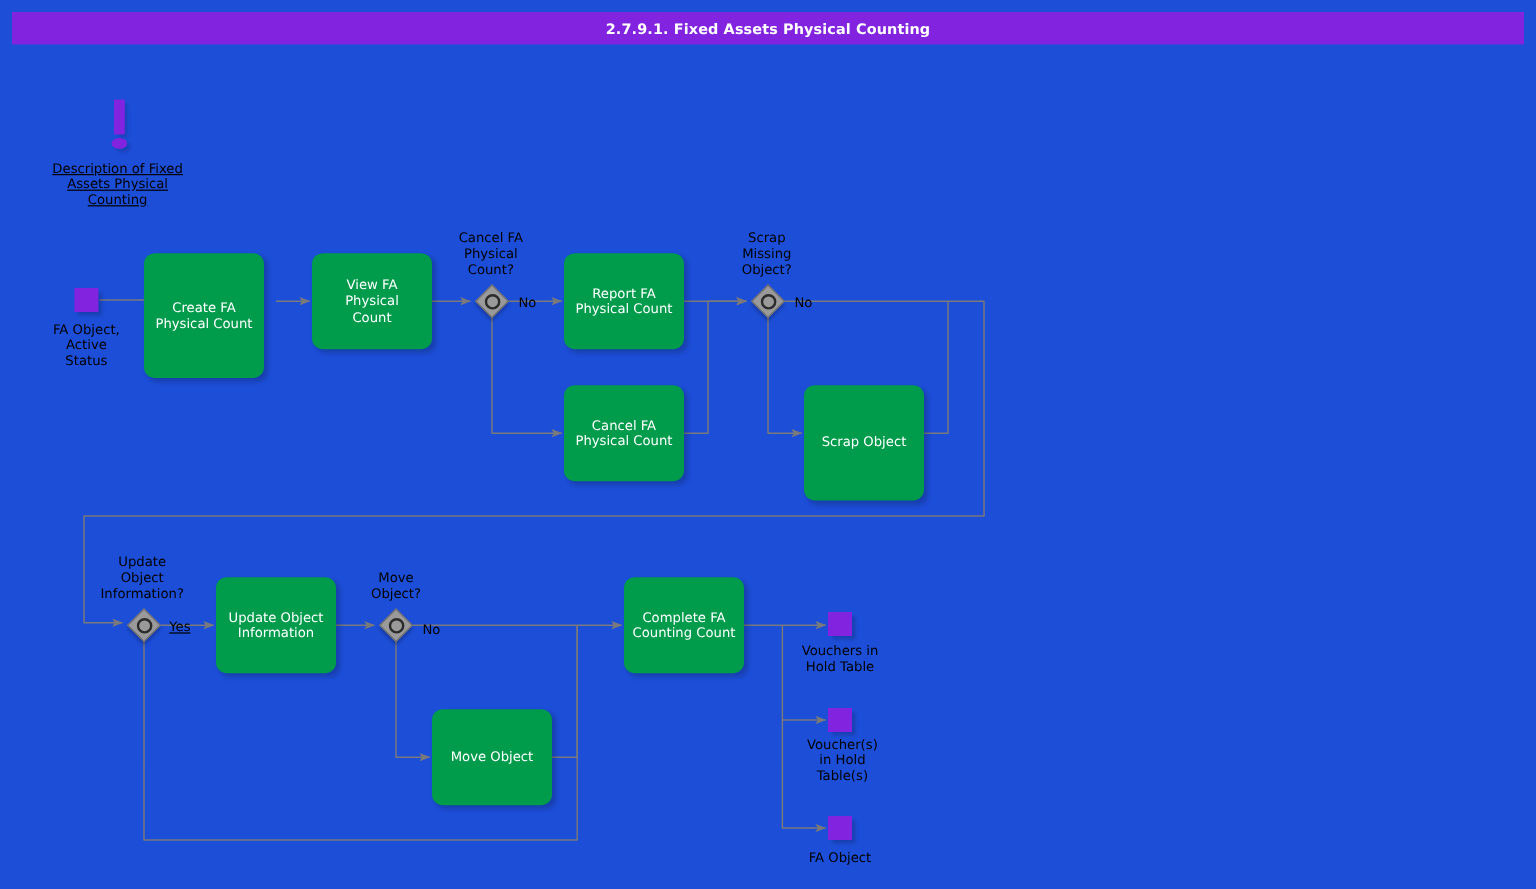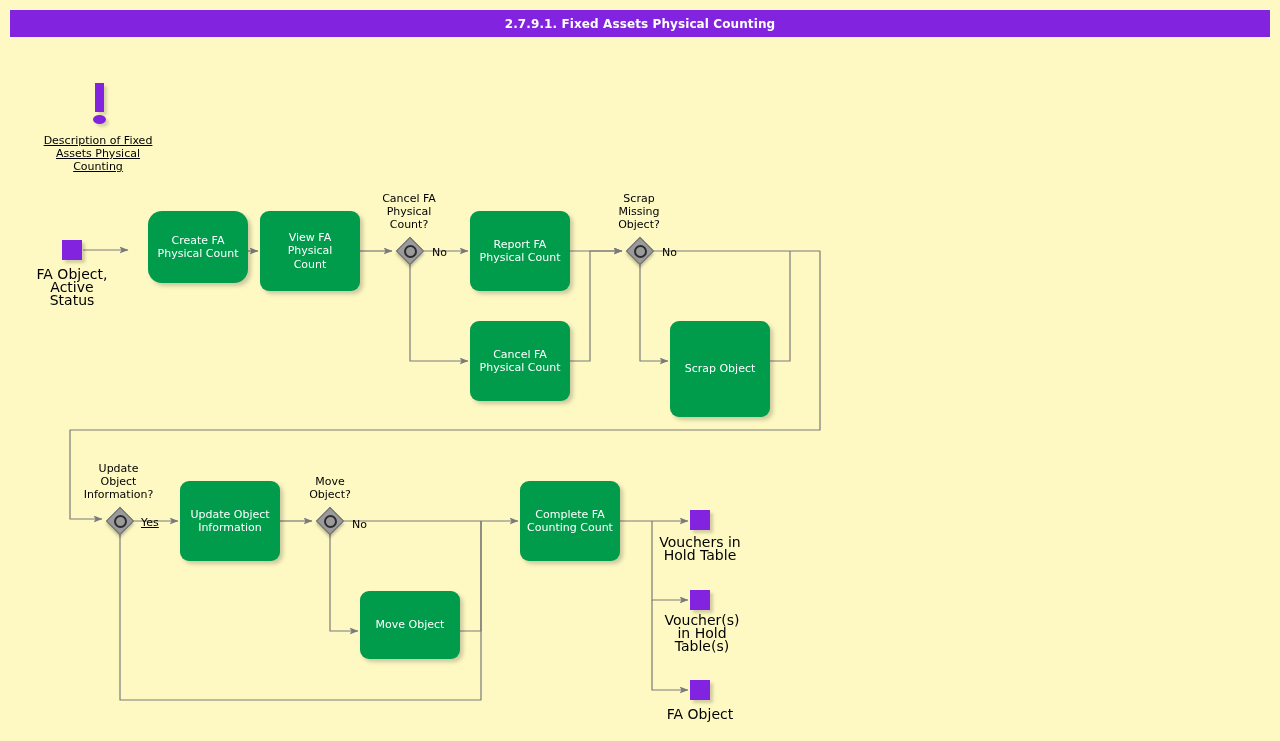--- a/index.html
+++ b/index.html
@@ -8,21 +8,21 @@
     padding: 0;
     background: #ffffff;
   }
   body {
     font-family: "DejaVu Sans", "Liberation Sans", sans-serif;
   }
   #canvas {
     position: relative;
     width: 1280px;
     height: 741px;
-    background: #fef9c3;
+    background: #1d4ed8;
     overflow: hidden;
   }
   
   .header-bar {
     position: absolute;
     left: 10px;
     top: 10px;
     width: 1260px;
     height: 27px;
     background: #8223e0;
@@ -120,21 +120,21 @@
   
   .datanode {
     position: absolute;
     width: 20px;
     height: 20px;
     background: #8223e0;
     box-shadow: 3px 3px 3px rgba(0,0,0,0.18);
   }
   .datanode-label {
     position: absolute;
-    font-size: 14px;
+    font-size: 11px;
     line-height: 13px;
     color: #000000;
     text-align: center;
     white-space: pre-line;
     font-family: "DejaVu Sans", "Liberation Sans", sans-serif;
   }
   
   .annot-icon {
     position: absolute;
     width: 22px;
@@ -233,21 +233,21 @@
   </div>
   <div class="annot-label" style="left:30px; top:134px; width:136px;">Description of Fixed
 Assets Physical
 Counting</div>
 
   <div class="datanode" style="left:62px; top:240px;"></div>
   <div class="datanode-label" style="left:28px; top:268px; width:88px;">FA Object,
 Active
 Status</div>
 
-  <div class="task" style="left:148px; top:211px; width:100px; height:72px;border-radius:14px;">
+  <div class="task" style="left:120px; top:211px; width:100px; height:104px;">
     <span>Create FA
 Physical Count</span>
   </div>
   <div class="task" style="left:260px; top:211px; width:100px; height:80px;">
     <span>View FA Physical
 Count</span>
   </div>
   <div class="task" style="left:470px; top:211px; width:100px; height:80px;">
     <span>Report FA
 Physical Count</span>
@@ -256,21 +256,21 @@
     <span>Cancel FA
 Physical Count</span>
   </div>
   <div class="task" style="left:670px; top:321px; width:100px; height:96px;">
     <span>Scrap Object</span>
   </div>
   <div class="task" style="left:180px; top:481px; width:100px; height:80px;">
     <span>Update Object
 Information</span>
   </div>
-  <div class="task" style="left:360px; top:591px; width:100px; height:68px;">
+  <div class="task" style="left:360px; top:591px; width:100px; height:80px;">
     <span>Move Object</span>
   </div>
   <div class="task" style="left:520px; top:481px; width:100px; height:80px;">
     <span>Complete FA
 Counting Count</span>
   </div>
 
   <div class="gateway" style="left:396px; top:237px;">
     <div class="diamond"></div>
     <div class="ring"></div>

